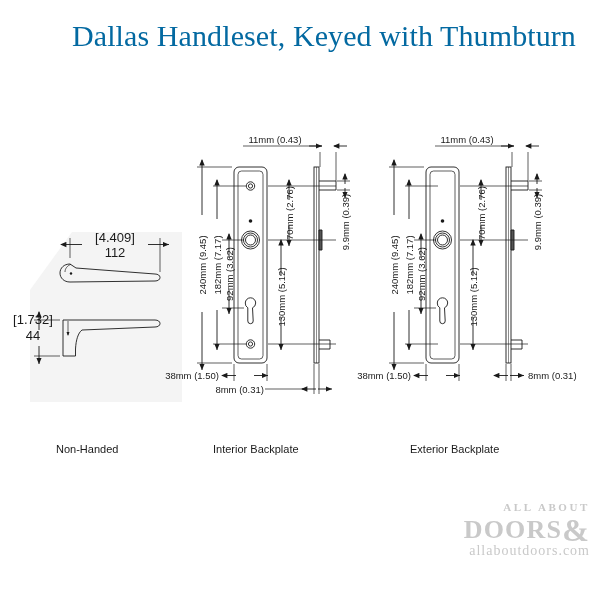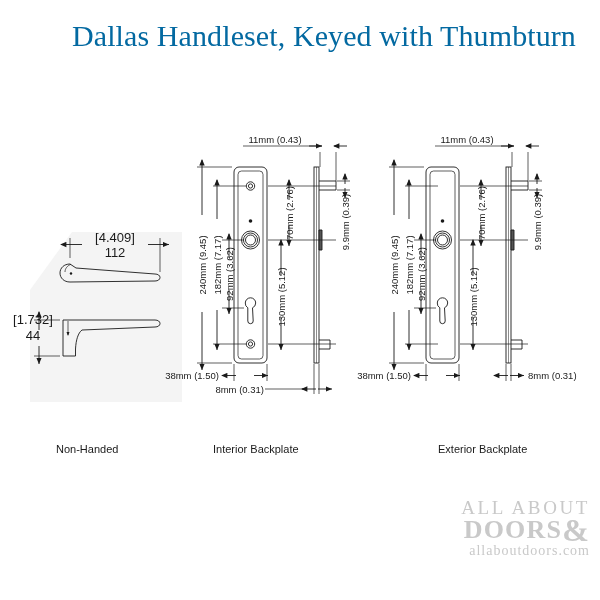--- a/index.html
+++ b/index.html
@@ -44,38 +44,38 @@
   
   .caption {
     position: absolute;
     font-family: "Liberation Sans", sans-serif;
     font-size: 11px;
     color: #1a1a1a;
     white-space: nowrap;
   }
   #caption-handle   { left: 56px;  top: 443px; }
   #caption-interior { left: 205px; top: 443px; margin-left: 8px; }
-  #caption-exterior { left: 410px; top: 443px; margin-left: 28px; }
+  #caption-exterior { left: 410px; top: 443px; }
 
   
   #logo {
     position: absolute;
     left: 378px;
     top: 498px;
     width: 212px;
     text-align: right;
     font-family: "Liberation Serif", serif;
     color: #c9c9c9;
     user-select: none;
   }
   #logo .l1 {
-    font-size: 19px;
+    font-size: 11px;
     letter-spacing: 2.6px;
     line-height: 19px;
-    font-weight: 400;
+    font-weight: 700;
   }
   #logo .l2 {
     font-size: 26px;
     letter-spacing: 1.2px;
     line-height: 25px;
     font-weight: 700;
   }
   #logo .l3 {
     font-size: 26px;
     letter-spacing: 1.0px;

